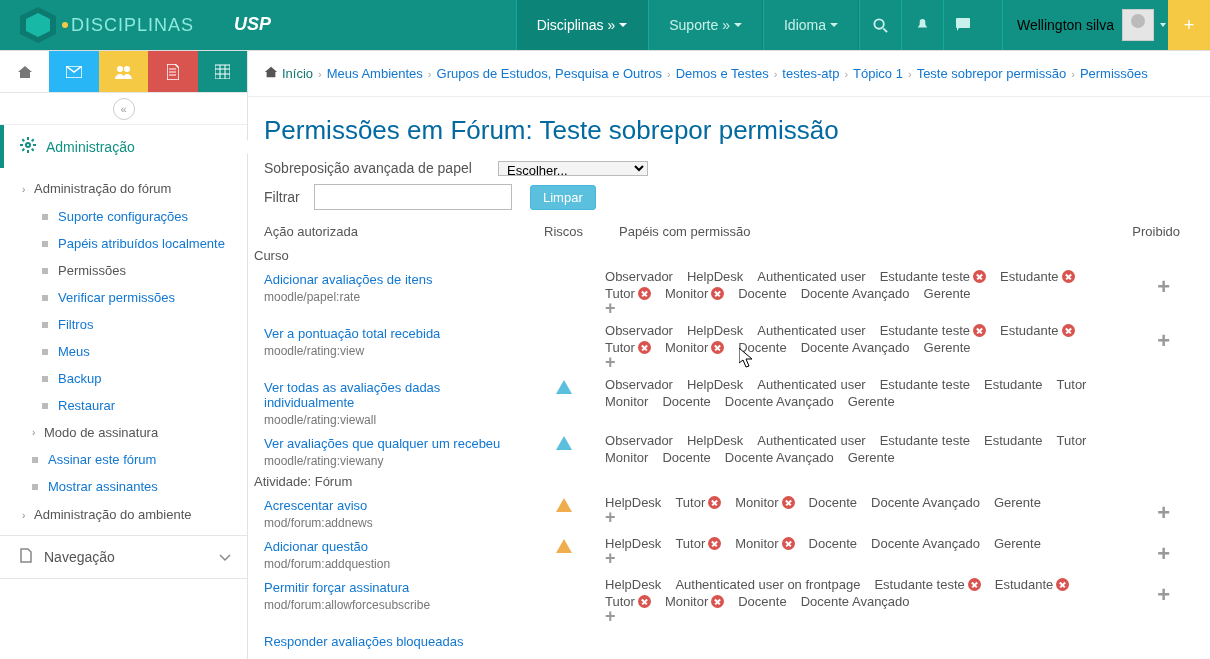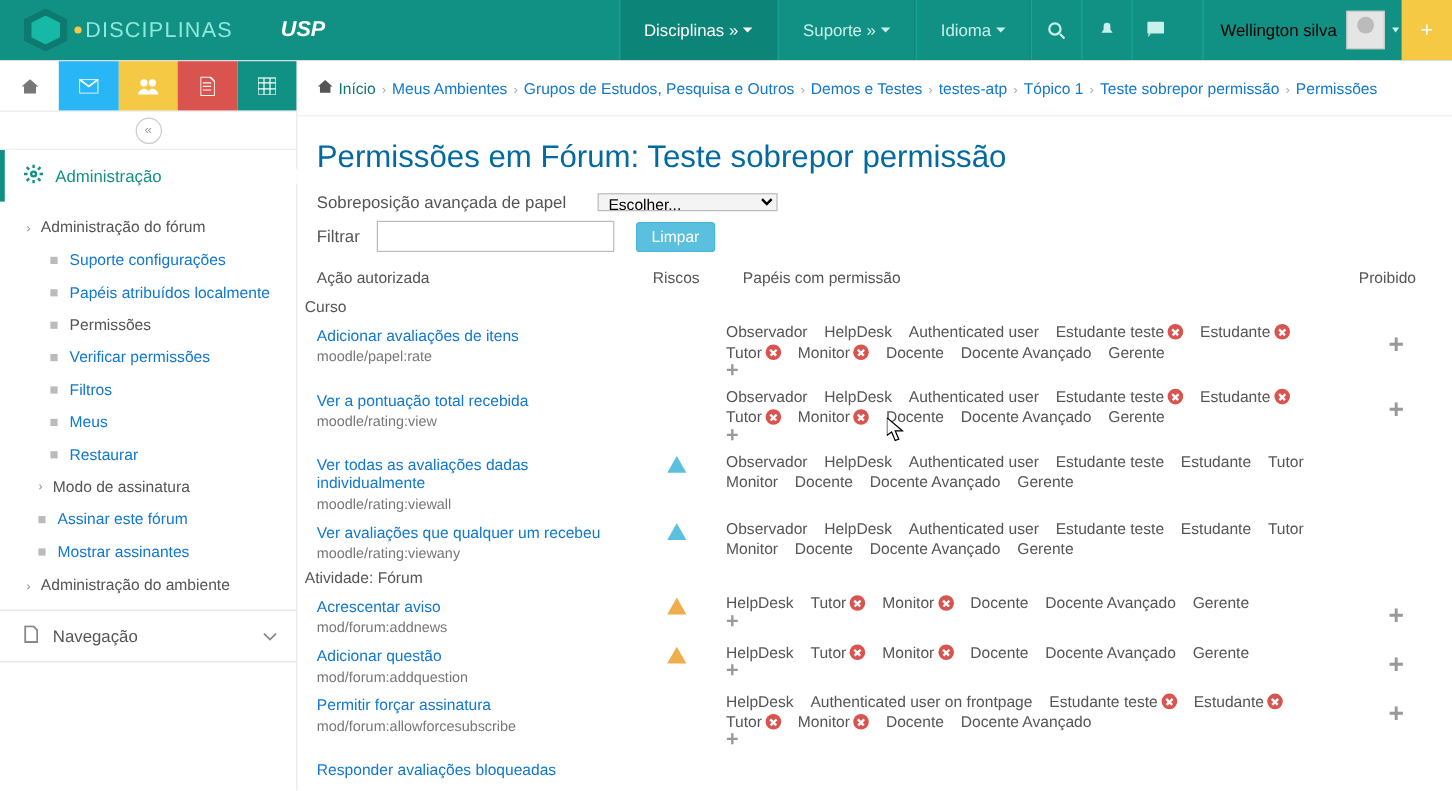--- a/index.html
+++ b/index.html
@@ -224,20 +224,24 @@
             <li>
               <span class="sq"></span>
               <a>Filtros</a>
             </li>
             <li>
               <span class="sq"></span>
               <a>Meus</a>
             </li>
             <li>
               <span class="sq"></span>
+              <a>Backup</a>
+            </li>
+            <li>
+              <span class="sq"></span>
               <a>Restaurar</a>
             </li>
           </ul>
         <ul id="tree-items-1b" style="padding-left:10px;">
             <li>
               <span class="arrow" style="display: inline-block; width: 10px; color: rgb(136, 136, 136); font-size: 10px; margin-right: 2px;">›</span>
               <span>Modo de assinatura</span>
             </li>
             <li>
               <span class="sq"></span>

